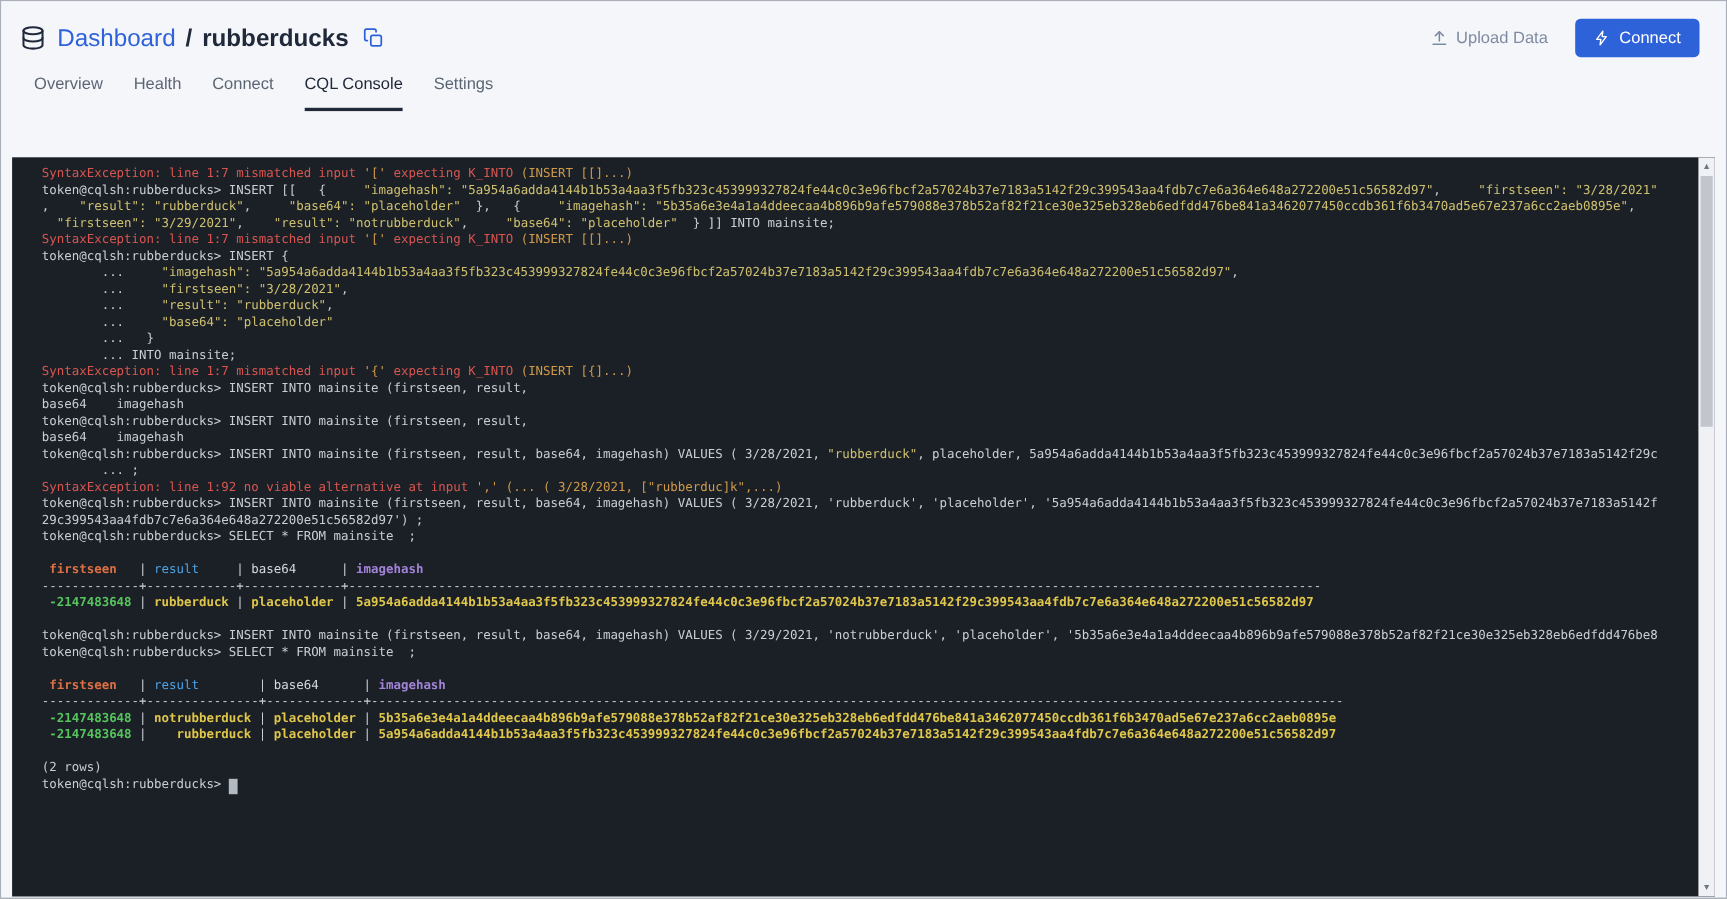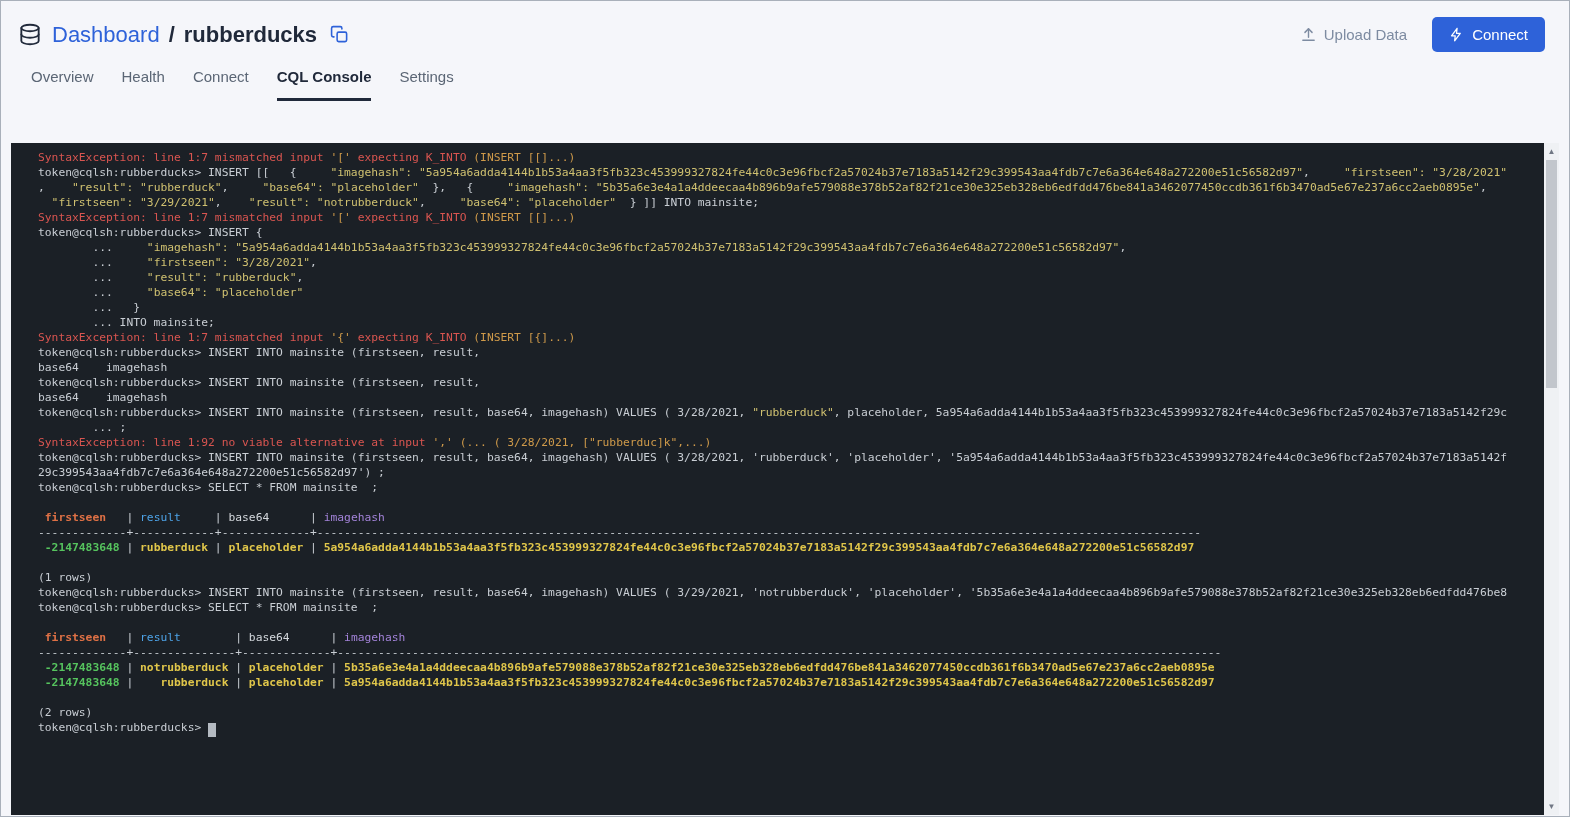--- a/index.html
+++ b/index.html
@@ -19,34 +19,34 @@
   .db-icon{color:var(--ink)}
   .bc-link{color:var(--accent-blue);font-size:22px;font-weight:500;cursor:pointer}
   .bc-sep,.bc-name{color:var(--ink);font-size:22px;font-weight:600}
   .copy-icon{color:var(--accent-blue);cursor:pointer;margin-left:4px}
   .top-actions{display:flex;align-items:center;gap:25px}
   .upload{display:flex;align-items:center;gap:7px;color:var(--upload-gray);font-size:15px;cursor:pointer}
   .connect-btn{display:flex;align-items:center;gap:8px;background:var(--accent-blue);color:#fff;
        font-size:15px;font-weight:500;border:none;border-radius:5px;padding:9px 17px;cursor:pointer;font-family:inherit}
   .tabs{display:flex;gap:28px;padding-left:30px;margin-top:10px}
   .tab{font-size:15px;color:var(--tab-gray);padding-bottom:13px;cursor:pointer}
-  .tab.active{color:var(--ink);font-weight:700;border-bottom:3px solid var(--ink)}
+  .tab.active{color:var(--ink);font-weight:400;border-bottom:3px solid var(--ink)}
   .console{position:absolute;left:10px;right:10px;top:142px;bottom:1px;background:var(--console-bg);
        padding:7px 18px 0 27px;overflow:hidden}
   .cline{font-family:"DejaVu Sans Mono",monospace;font-size:11.3px;line-height:15px;white-space:pre}
   .c-p{color:var(--c-plain)}
   .c-e{color:var(--c-error)}
   .c-w{color:var(--c-warn)}
   .c-y{color:var(--c-string)}
   .c-g{color:var(--c-green);font-weight:bold}
   .c-v{color:var(--c-value);font-weight:bold}
   .c-hf{color:var(--col-firstseen);font-weight:bold}
   .c-hr{color:var(--col-result);font-weight:normal}
   .c-hb{color:var(--col-base64);font-weight:normal}
-  .c-hh{color:var(--col-imagehash);font-weight:normal}
+  .c-hh{color:var(--col-imagehash);font-weight:bold}
   .c-cur{background:#b4bac1;color:transparent;display:inline-block;width:8px;height:14px;transform:translateY(3px)}
   .sbar{position:absolute;top:0;right:0;bottom:0;width:15px;background:var(--sb-track);
        display:flex;flex-direction:column;justify-content:space-between;align-items:center}
   .sb-arrow{font-size:8px;color:#707784;width:100%;text-align:center;padding:4px 0;cursor:pointer;user-select:none}
   .sb-thumb{position:absolute;top:17px;left:2px;width:11px;height:228px;background:var(--sb-thumb);cursor:pointer}
 </style>
 </head>
 <body>
 
 <div class="topbar">
@@ -113,21 +113,20 @@
       <div class="cline"><span class="c-p">        ... ;</span></div>
       <div class="cline"><span class="c-e">SyntaxException: line 1:92 no viable alternative at input </span><span class="c-w">','</span><span class="c-e"> </span><span class="c-w">(... ( 3/28/2021, ["rubberduc]k",...)</span></div>
       <div class="cline"><span class="c-p">token@cqlsh:rubberducks&gt; INSERT INTO mainsite (firstseen, result, base64, imagehash) VALUES ( 3/28/2021, 'rubberduck', 'placeholder', '5a954a6adda4144b1b53a4aa3f5fb323c453999327824fe44c0c3e96fbcf2a57024b37e7183a5142f</span></div>
       <div class="cline"><span class="c-p">29c399543aa4fdb7c7e6a364e648a272200e51c56582d97') ;</span></div>
       <div class="cline"><span class="c-p">token@cqlsh:rubberducks&gt; SELECT * FROM mainsite  ;</span></div>
       <div class="cline">&nbsp;</div>
       <div class="cline"><span class="c-hf"> firstseen</span><span class="c-p">   | </span><span class="c-hr">result</span><span class="c-p">     | </span><span class="c-hb">base64</span><span class="c-p">      | </span><span class="c-hh">imagehash</span></div>
       <div class="cline"><span class="c-p">-------------+------------+-------------+----------------------------------------------------------------------------------------------------------------------------------</span></div>
       <div class="cline"><span class="c-g"> -2147483648</span><span class="c-p"> | </span><span class="c-v">rubberduck</span><span class="c-p"> | </span><span class="c-v">placeholder</span><span class="c-p"> | </span><span class="c-v">5a954a6adda4144b1b53a4aa3f5fb323c453999327824fe44c0c3e96fbcf2a57024b37e7183a5142f29c399543aa4fdb7c7e6a364e648a272200e51c56582d97</span></div>
       <div class="cline">&nbsp;</div>
-      <div class="cline"><span class="c-p">(1 rows)</span></div>
       <div class="cline"><span class="c-p">token@cqlsh:rubberducks&gt; INSERT INTO mainsite (firstseen, result, base64, imagehash) VALUES ( 3/29/2021, 'notrubberduck', 'placeholder', '5b35a6e3e4a1a4ddeecaa4b896b9afe579088e378b52af82f21ce30e325eb328eb6edfdd476be8</span></div>
       <div class="cline"><span class="c-p">token@cqlsh:rubberducks&gt; SELECT * FROM mainsite  ;</span></div>
       <div class="cline">&nbsp;</div>
       <div class="cline"><span class="c-hf"> firstseen</span><span class="c-p">   | </span><span class="c-hr">result</span><span class="c-p">        | </span><span class="c-hb">base64</span><span class="c-p">      | </span><span class="c-hh">imagehash</span></div>
       <div class="cline"><span class="c-p">-------------+---------------+-------------+----------------------------------------------------------------------------------------------------------------------------------</span></div>
       <div class="cline"><span class="c-g"> -2147483648</span><span class="c-p"> | </span><span class="c-v">notrubberduck</span><span class="c-p"> | </span><span class="c-v">placeholder</span><span class="c-p"> | </span><span class="c-v">5b35a6e3e4a1a4ddeecaa4b896b9afe579088e378b52af82f21ce30e325eb328eb6edfdd476be841a3462077450ccdb361f6b3470ad5e67e237a6cc2aeb0895e</span></div>
       <div class="cline"><span class="c-g"> -2147483648</span><span class="c-p"> | </span><span class="c-v">   rubberduck</span><span class="c-p"> | </span><span class="c-v">placeholder</span><span class="c-p"> | </span><span class="c-v">5a954a6adda4144b1b53a4aa3f5fb323c453999327824fe44c0c3e96fbcf2a57024b37e7183a5142f29c399543aa4fdb7c7e6a364e648a272200e51c56582d97</span></div>
       <div class="cline">&nbsp;</div>
       <div class="cline"><span class="c-p">(2 rows)</span></div>
       <div class="cline"><span class="c-p">token@cqlsh:rubberducks&gt; </span><span class="c-cur"> </span></div>

